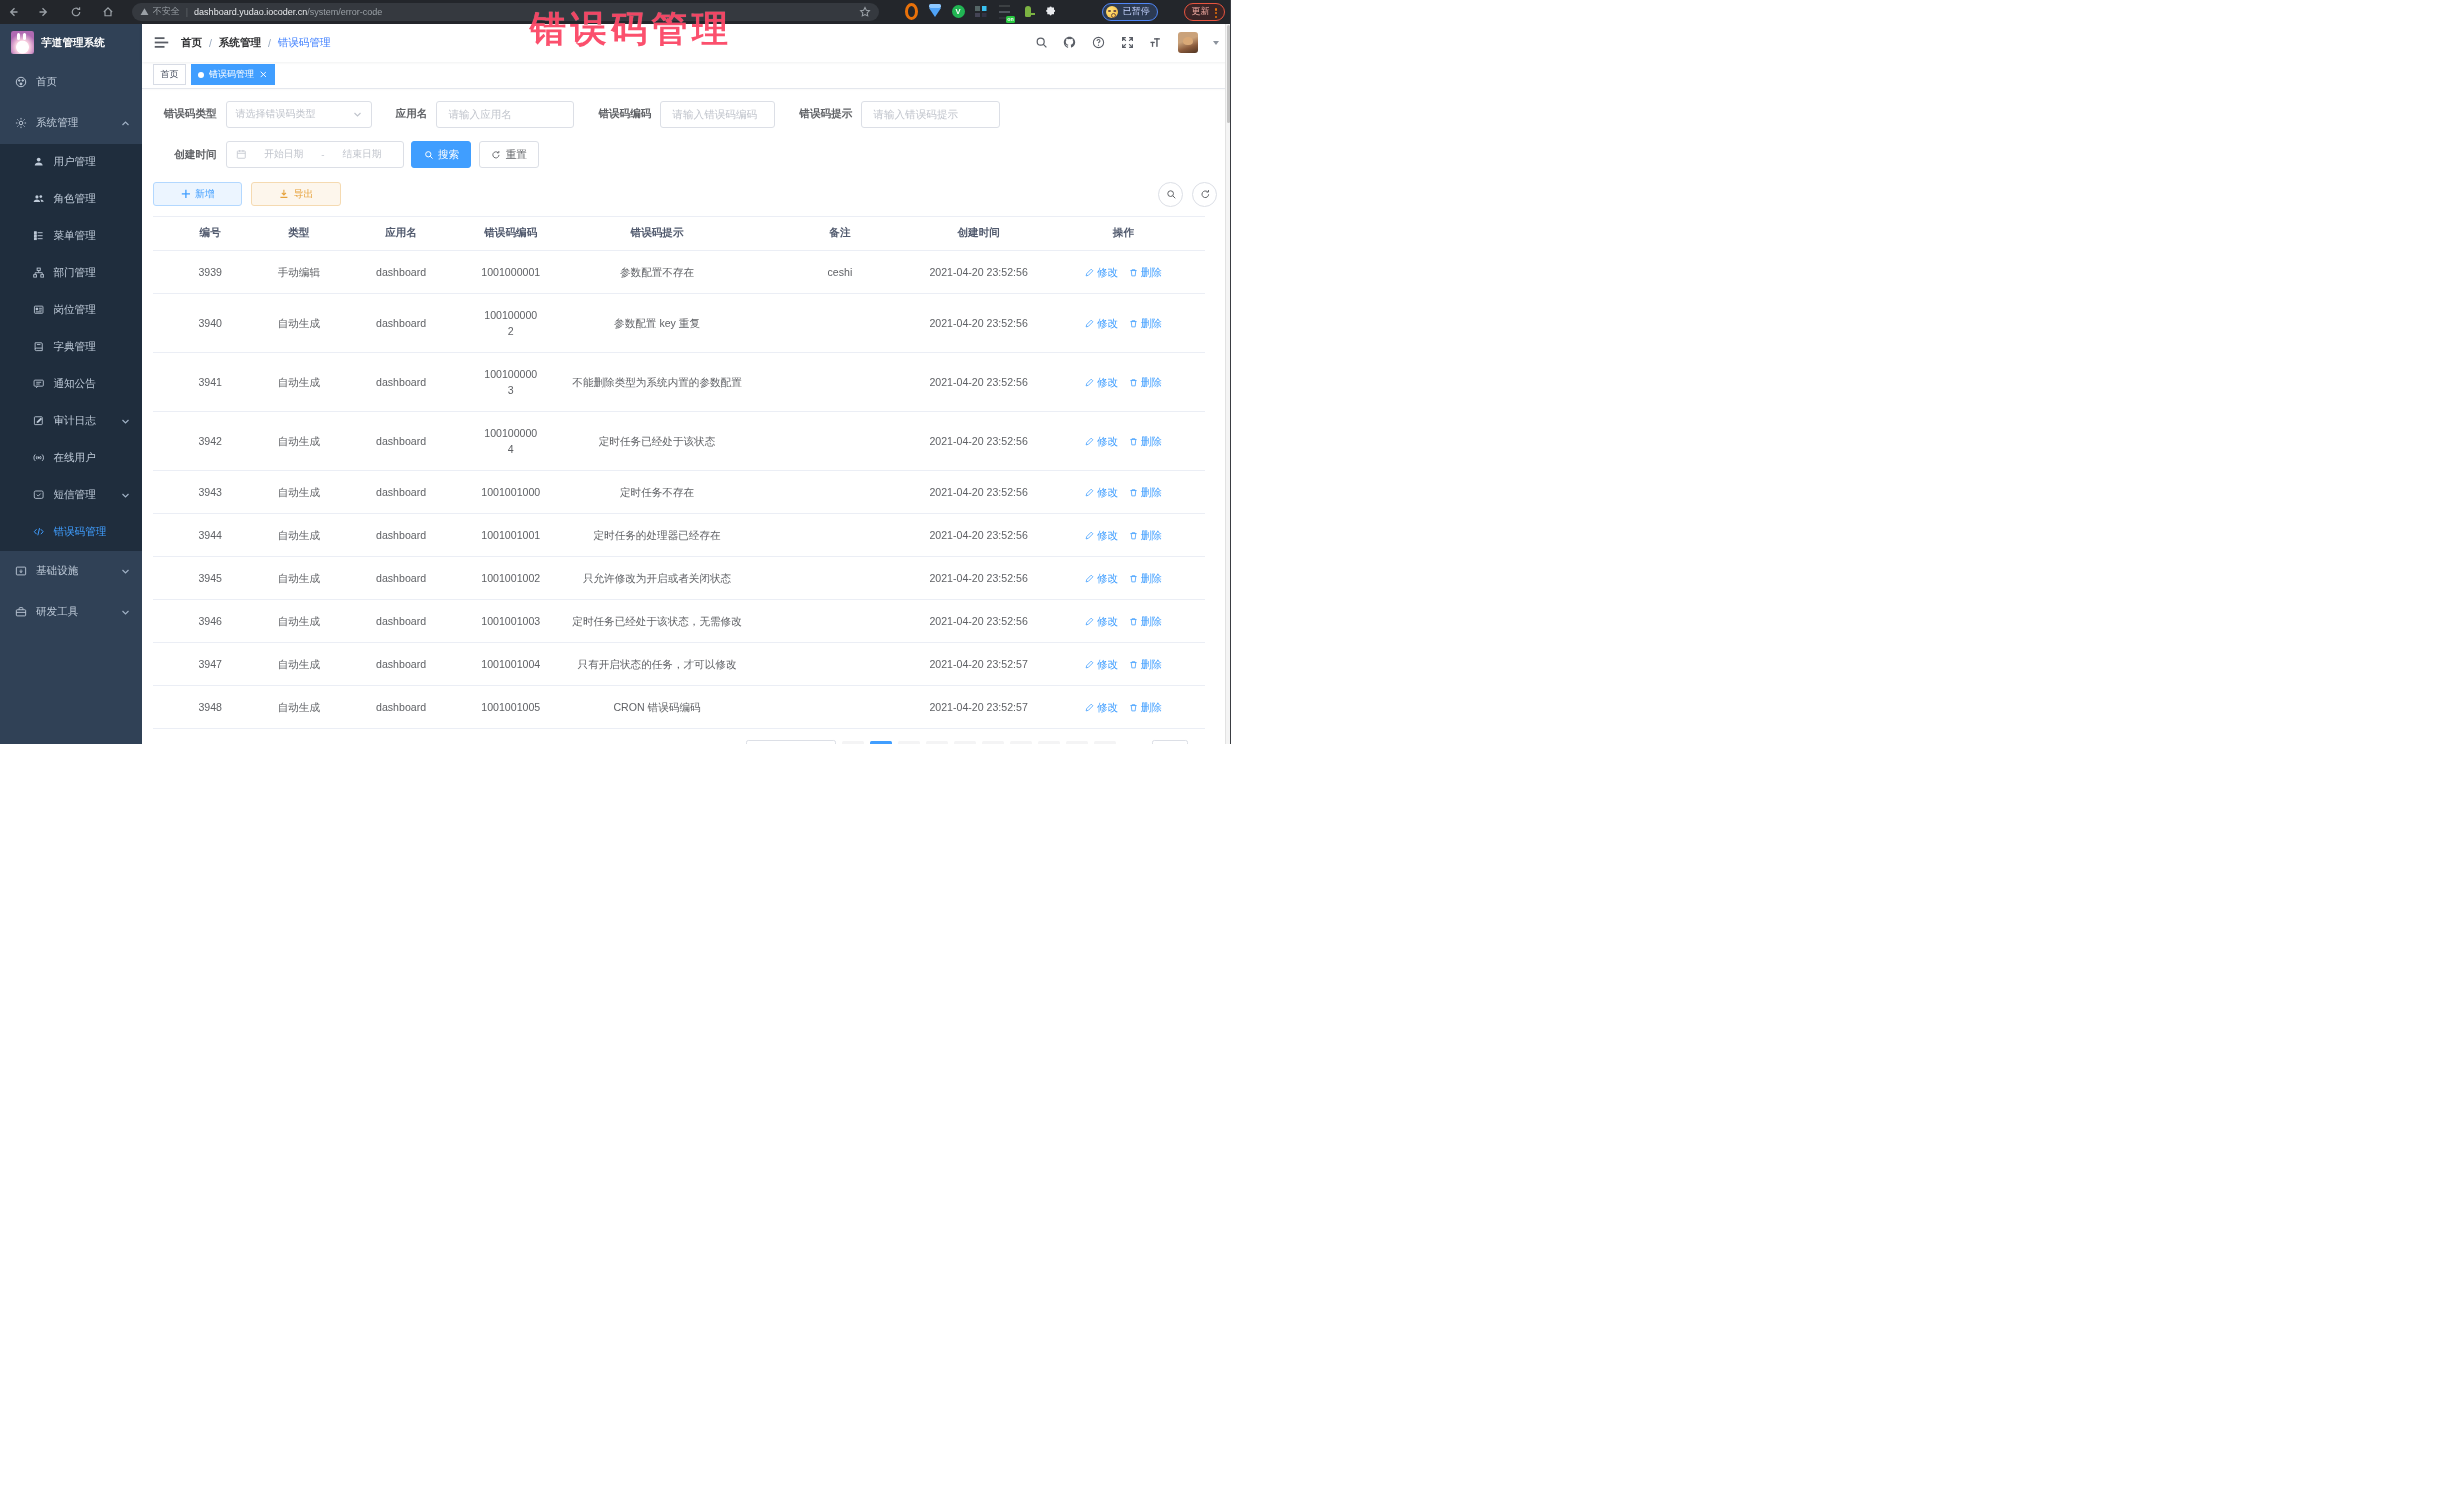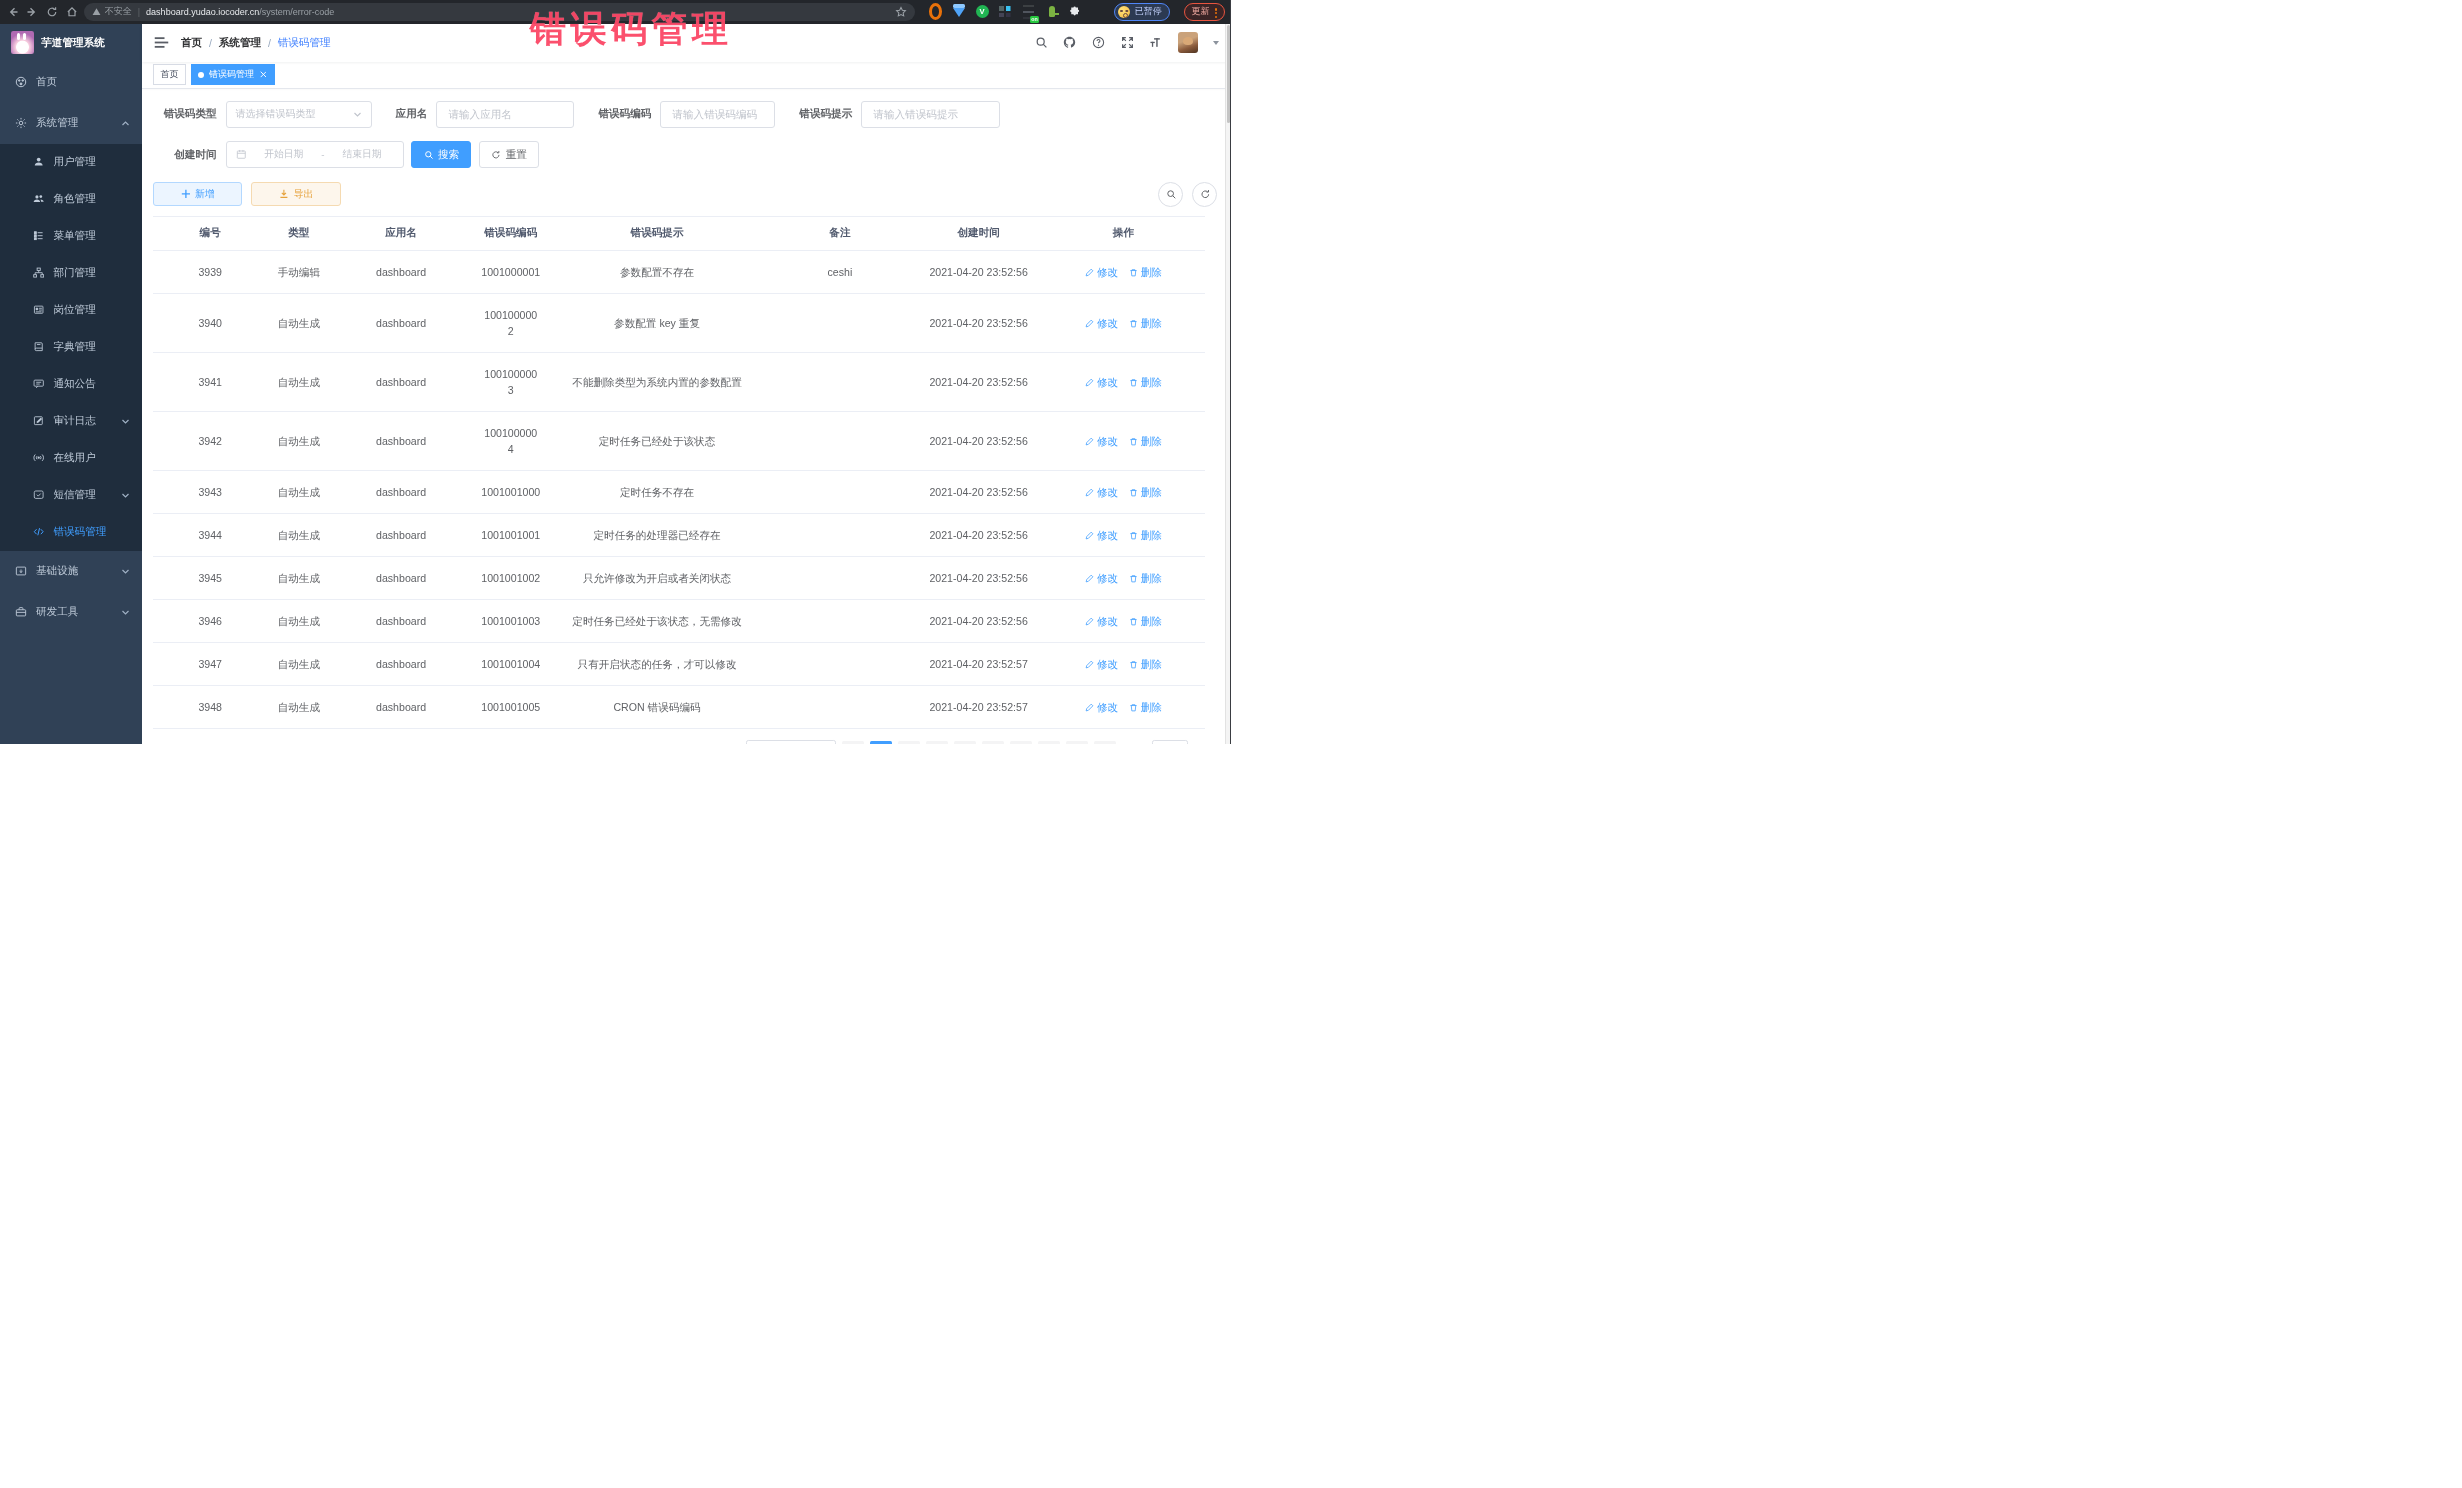--- a/index.html
+++ b/index.html
@@ -1,20 +1,20 @@
 <!DOCTYPE html>
 <html style="font-size:12px"><head>
 <meta charset="utf-8">
 <style>
   html,body{margin:0;padding:0;background:#fff;}
   body{font-family:"Liberation Sans","DejaVu Sans",sans-serif;}
   .screen{position:relative;width:1231px;height:744px;overflow:hidden;background:#fff;}
 
   
-  .chrome{height:23.5px;background:#23262b;display:flex;align-items:center;padding:0 6px;gap:6px;position:relative;z-index:5;}
+  .chrome{height:23.5px;background:#23262b;display:flex;align-items:center;padding:0 6px;gap:18px;position:relative;z-index:5;}
   .nav-ic{width:13.6px;height:13.6px;color:#9aa0a6;flex:0 0 auto;display:flex;align-items:center;justify-content:center;cursor:pointer;}
   .nav-ic svg{width:12px;height:12px;}
   .omnibox{flex:1 1 auto;max-width:841px;height:18px;background:#35393f;border-radius:9px;display:flex;align-items:center;padding:0 7.6px;gap:6px;color:#e8eaed;font-size:9px;}
   .omni-warn{color:#9aa0a6;display:flex;align-items:center;gap:3.8px;}
   .omni-warn svg{width:9px;height:9px;}
   .omni-sep{color:#5f6368;}
   .url-host{color:#e8eaed;}
   .url-path{color:#9aa0a6;}
   .omni-star{margin-left:auto;color:#9aa0a6;}
   .ext-row{display:flex;align-items:center;gap:9.8px;margin-left:7.6px;}

